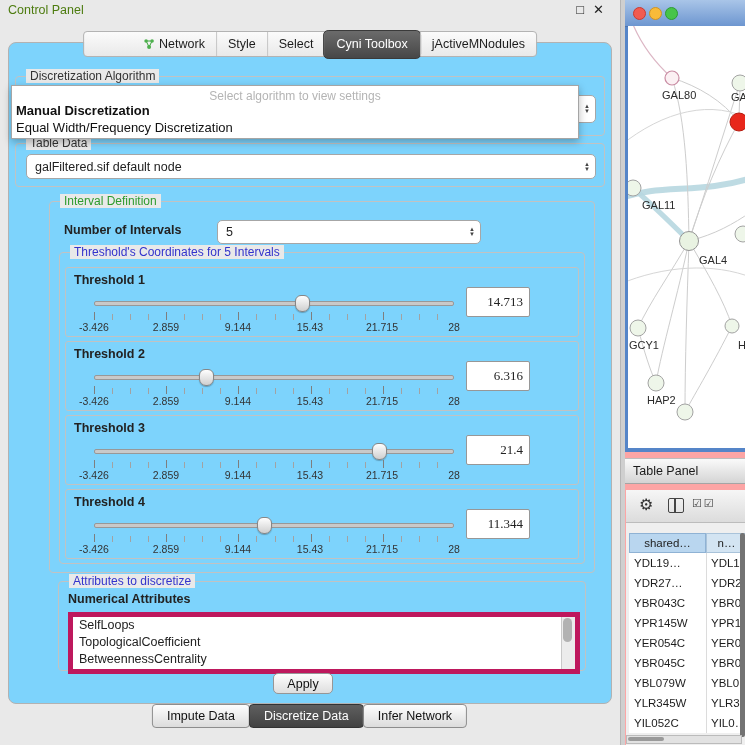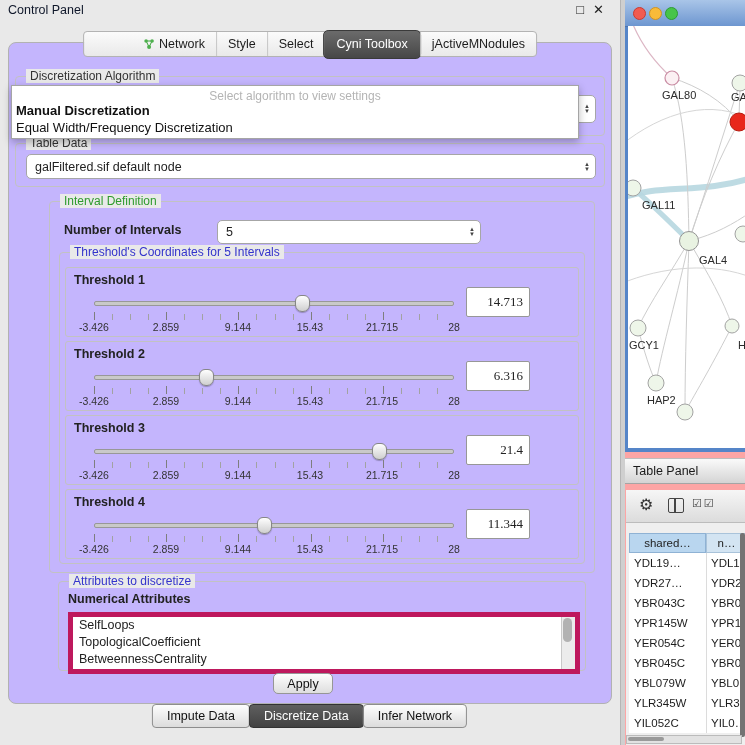--- a/index.html
+++ b/index.html
@@ -1,35 +1,35 @@
 <!DOCTYPE html>
 <html><head>
 <meta charset="utf-8">
 <style>
   html,body{margin:0;padding:0;}
   body{width:745px;height:745px;position:relative;overflow:hidden;
        background:#cfcfcf;font-family:"Liberation Sans",sans-serif;color:#222;}
   
   #left{position:absolute;left:0;top:0;width:620px;height:745px;background:#e9e9e9;border-right:1px solid #b5b5b5;}
   .cp-titlebar{position:absolute;left:0;top:0;width:100%;height:20px;font-size:12.5px;}
-  .cp-title{position:absolute;left:8px;top:3px;color:#0f172a;}
+  .cp-title{position:absolute;left:8px;top:3px;color:#4d7c0f;}
   .winbtns{position:absolute;right:16px;top:2px;display:flex;gap:9px;font-size:13px;color:#222;}
   .winbtns span{cursor:default;}
   
   .tabstrip{position:absolute;top:31px;left:50%;transform:translateX(-50%);display:flex;align-items:center;
     background:linear-gradient(#fbfbfb,#e9e9e9);border:1px solid #b3b3b3;border-radius:4px;height:24px;z-index:6;padding-left:48px;}
   .tab{display:flex;align-items:center;gap:4px;padding:0 11px;font-size:12.5px;height:24px;line-height:24px;
     border-left:1px solid #c6c6c6;color:#1c1c1c;white-space:nowrap;}
   .tab:first-child{border-left:none;}
   .tab.selected{background:linear-gradient(#6b6b6b,#474747);color:#fff;border-radius:5px;height:27px;
     margin:-2px -1px;border:1px solid #3a3a3a;padding:0 12px;}
   .net-icon{width:12px;height:12px;}
   
   .content{position:absolute;left:8px;top:42px;width:602px;height:660px;border:1px solid #b2b2b2;
-    border-radius:8px;background:#c4b5fd;}
+    border-radius:8px;background:#7dd3fc;}
   .group{position:absolute;border:1px solid #c2c2c2;border-radius:4px;}
   .group-label{position:absolute;top:-8px;left:10px;background:#e9e9e9;padding:0 4px;font-size:12px;color:#333;white-space:nowrap;}
   .group-label.green{color:#2e9b2e;}
   .group-label.blue{color:#3333cc;}
   .combo{position:absolute;background:#fff;border:1px solid #a6a6a6;border-radius:5px;font-size:12.5px;color:#222;}
   .combo .txt{position:absolute;left:8px;top:0;bottom:0;display:flex;align-items:center;white-space:nowrap;}
   .stepper{position:absolute;right:5px;top:0;bottom:0;display:flex;flex-direction:column;justify-content:center;
     align-items:center;font-size:6px;color:#444;line-height:5px;}
   .disc-group{left:6px;top:33px;width:588px;height:58px;}
   .disc-combo{left:10px;top:18px;width:568px;height:26px;}

